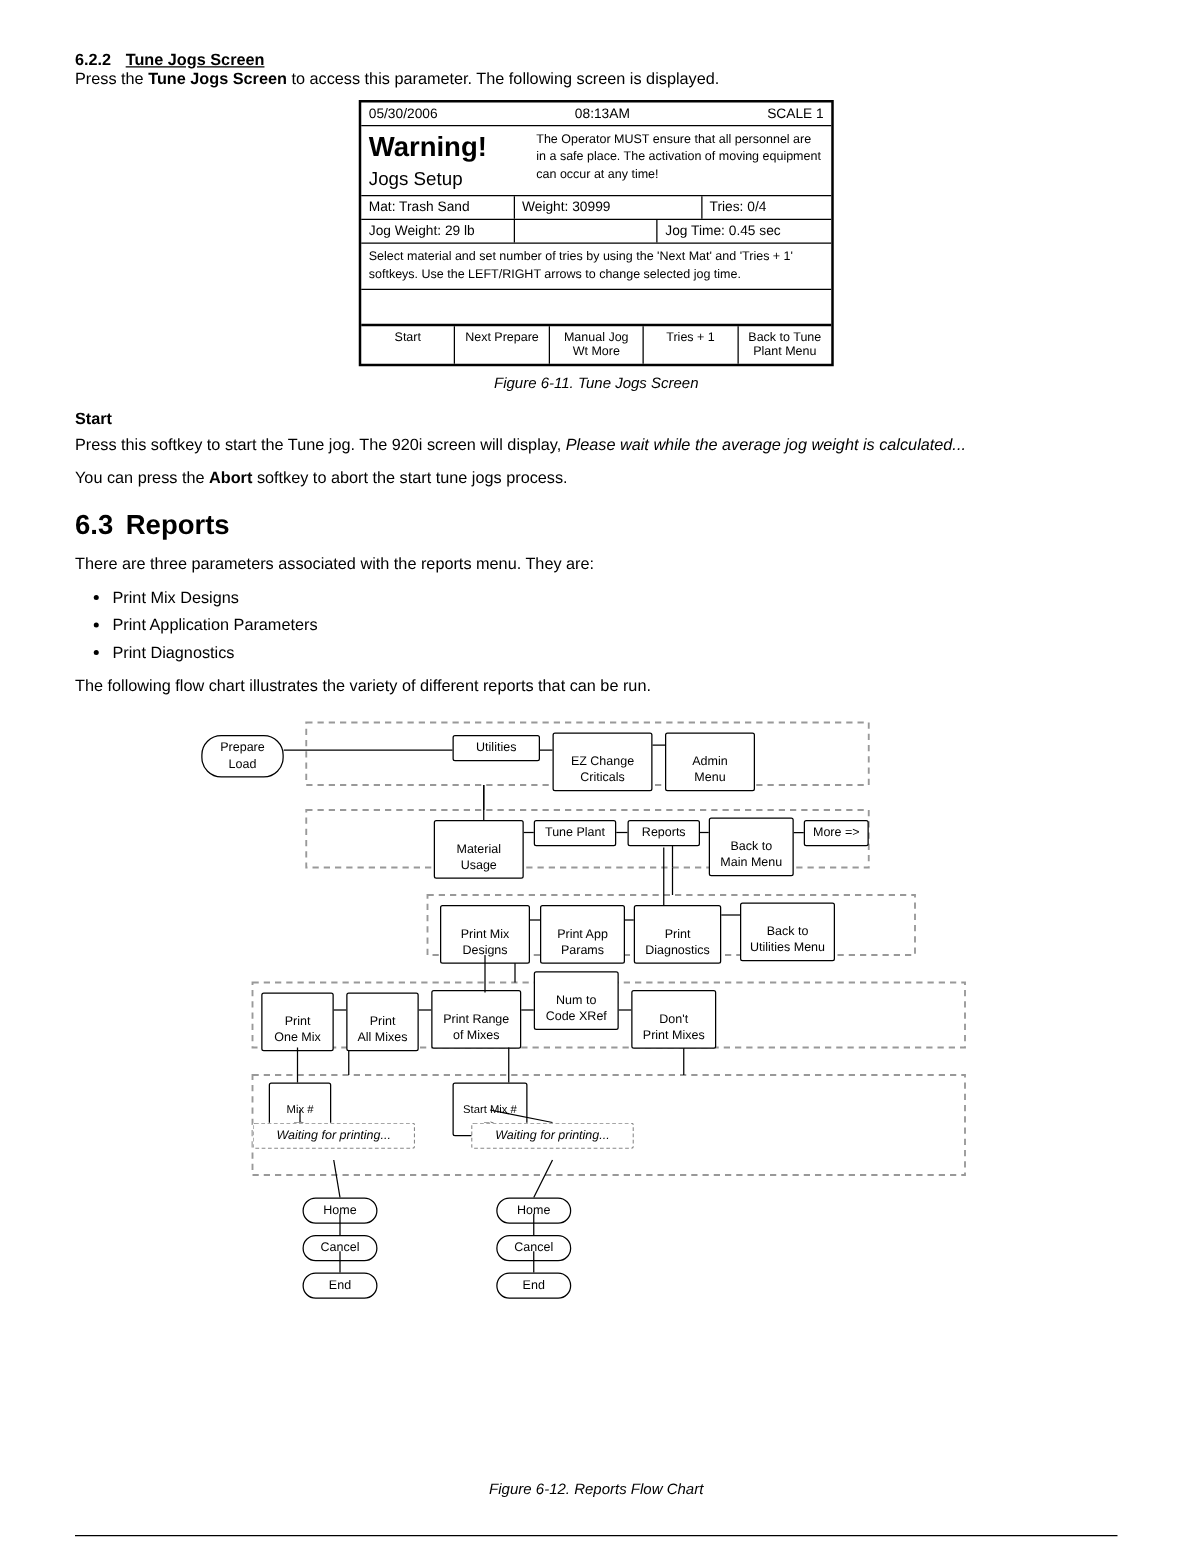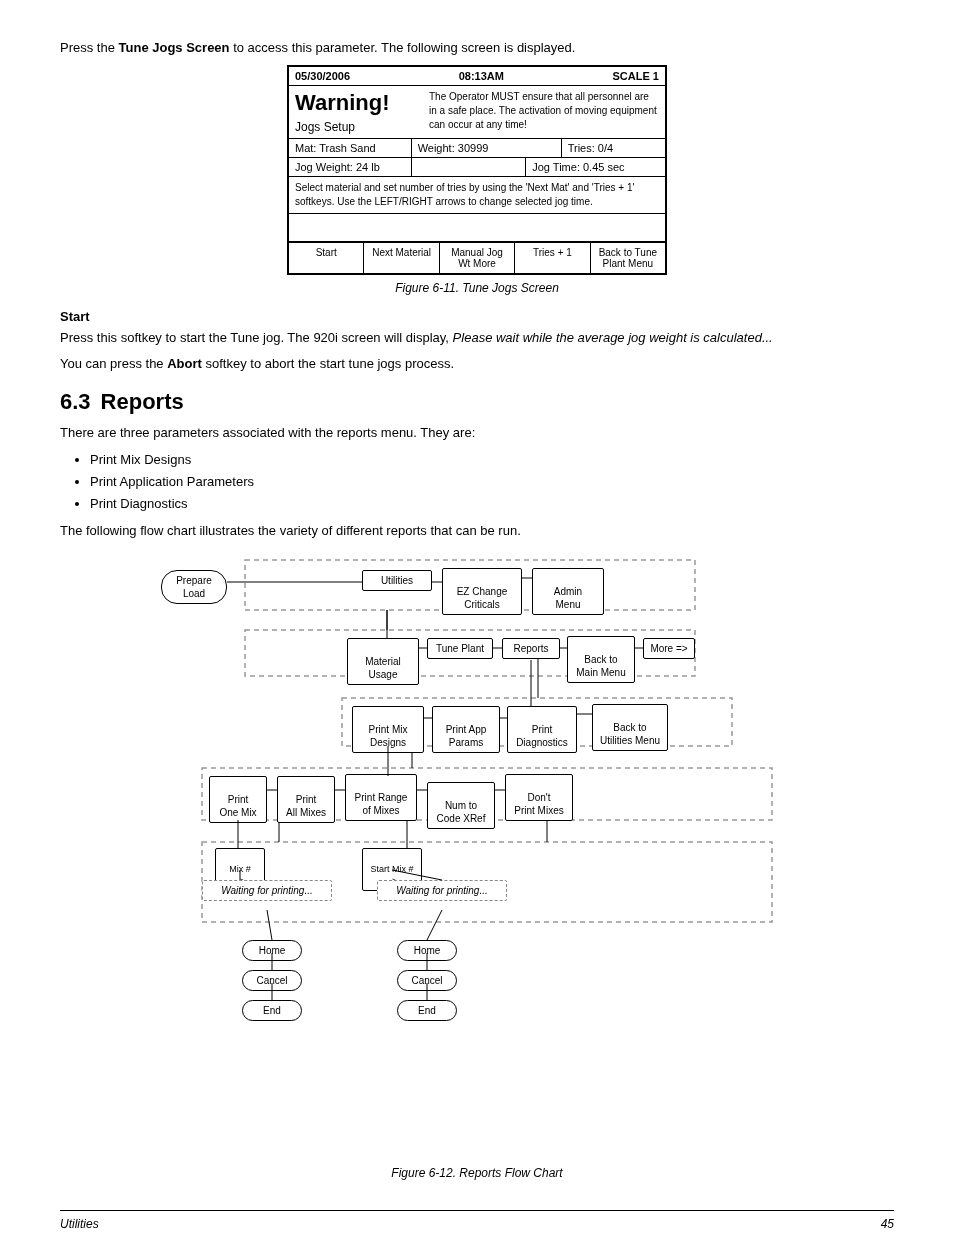--- a/index.html
+++ b/index.html
@@ -39,37 +39,36 @@
       border: 2px solid #000;
       width: 380px;
       font-size: 11px;
     }
     .screen-header {
       display: flex;
       justify-content: space-between;
       padding: 3px 6px;
       border-bottom: 1px solid #000;
       font-size: 11px;
-      font-weight: bold;
     }
     .screen-warning-row {
       display: flex;
       padding: 4px 6px;
       border-bottom: 1px solid #000;
     }
     .screen-warning-left {
       width: 130px;
       min-width: 130px;
     }
     .screen-warning-title {
       font-size: 22px;
       font-weight: bold;
     }
     .screen-jogs-setup {
-      font-size: 12px;
+      font-size: 15px;
       margin-top: 4px;
     }
     .screen-warning-right {
       font-size: 10px;
       line-height: 1.4;
       padding-left: 4px;
     }
     .screen-row {
       display: flex;
       border-bottom: 1px solid #000;
@@ -188,20 +187,24 @@
       padding-top: 6px;
       margin-top: 30px;
       font-size: 12px;
       font-style: italic;
     }
   </style>
 </head>
 <body>
 
 <div>
+  <div>
+    <span class="section-num">6.2.2</span>
+    <span class="section-title" style="margin-left:8px;">Tune Jogs Screen</span>
+  </div>
   <p class="section-text">
     Press the <strong>Tune Jogs Screen</strong> to access this parameter. The following screen is displayed.
   </p>
 
   <div class="screen-container">
     <div class="screen-box">
 
       <div class="screen-header">
         <span>05/30/2006</span>
         <span>08:13AM</span>
@@ -216,32 +219,32 @@
         <div class="screen-warning-right">The Operator MUST ensure that all personnel are in a safe place. The activation of moving equipment can occur at any time!</div>
       </div>
 
       <div class="screen-row">
         <div class="screen-cell" style="flex:1.2">Mat: Trash Sand</div>
         <div class="screen-cell" style="flex:1.5">Weight: 30999</div>
         <div class="screen-cell" style="flex:1">Tries: 0/4</div>
       </div>
 
       <div class="screen-row">
-        <div class="screen-cell" style="flex:1.3">Jog Weight: 24 lb</div>
+        <div class="screen-cell" style="flex:1.3">Jog Weight: 29 lb</div>
         <div class="screen-cell" style="flex:1.2"></div>
         <div class="screen-cell" style="flex:1.5">Jog Time: 0.45 sec</div>
       </div>
 
       <div class="screen-info-text">Select material and set number of tries by using the 'Next Mat' and 'Tries + 1' softkeys. Use the LEFT/RIGHT arrows to change selected jog time.</div>
 
       <div class="screen-blank"></div>
 
       <div class="screen-softkeys">
         <div class="softkey">Start</div>
-        <div class="softkey">Next Material</div>
+        <div class="softkey">Next Prepare</div>
         <div class="softkey" style="white-space:pre-line;">Manual Jog
 Wt More</div>
         <div class="softkey">Tries + 1</div>
         <div class="softkey" style="white-space:pre-line;">Back to Tune
 Plant Menu</div>
       </div>
     </div>
   </div>
   <p class="figure-caption">Figure 6-11. Tune Jogs Screen</p>
 
@@ -365,21 +368,21 @@
       <div class="fc-node" style="left:130px;top:226px;width:58px;white-space:pre-line;">
         <span style="white-space:pre-line;">Print
 All Mixes</span>
       </div>
 
       <div class="fc-node" style="left:198px;top:224px;width:72px;white-space:pre-line;">
         <span style="white-space:pre-line;">Print Range
 of Mixes</span>
       </div>
 
-      <div class="fc-node" style="left:280px;top:232px;width:68px;white-space:pre-line;">
+      <div class="fc-node" style="left:280px;top:209px;width:68px;white-space:pre-line;">
         <span style="white-space:pre-line;">Num to
 Code XRef</span>
       </div>
 
       <div class="fc-node" style="left:358px;top:224px;width:68px;white-space:pre-line;">
         <span style="white-space:pre-line;">Don't
 Print Mixes</span>
       </div>
 
       <div class="fc-node" style="left:68px;top:298px;width:50px;white-space:pre-line;font-size:9px;">

